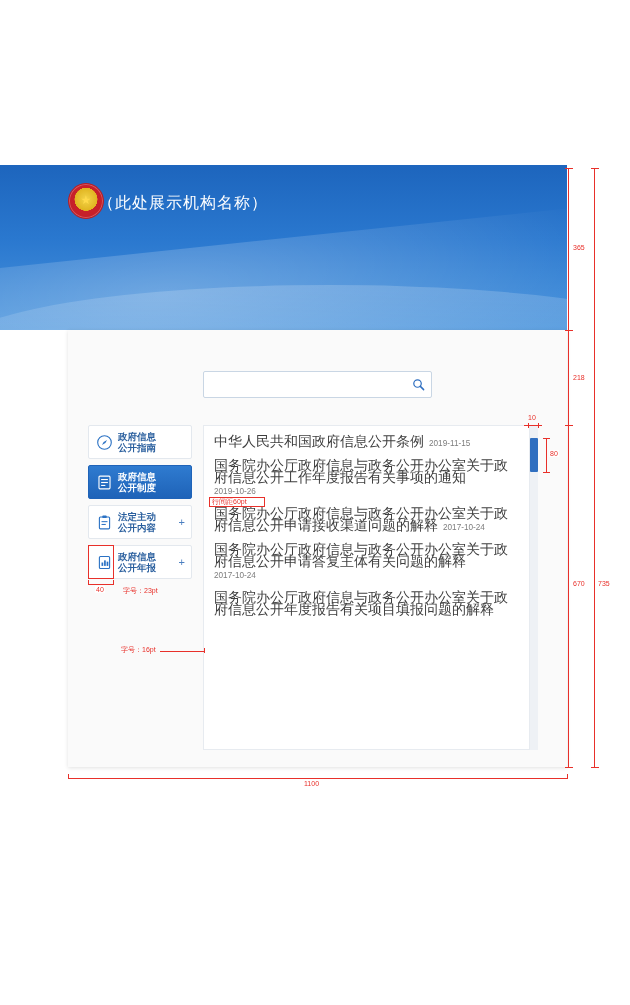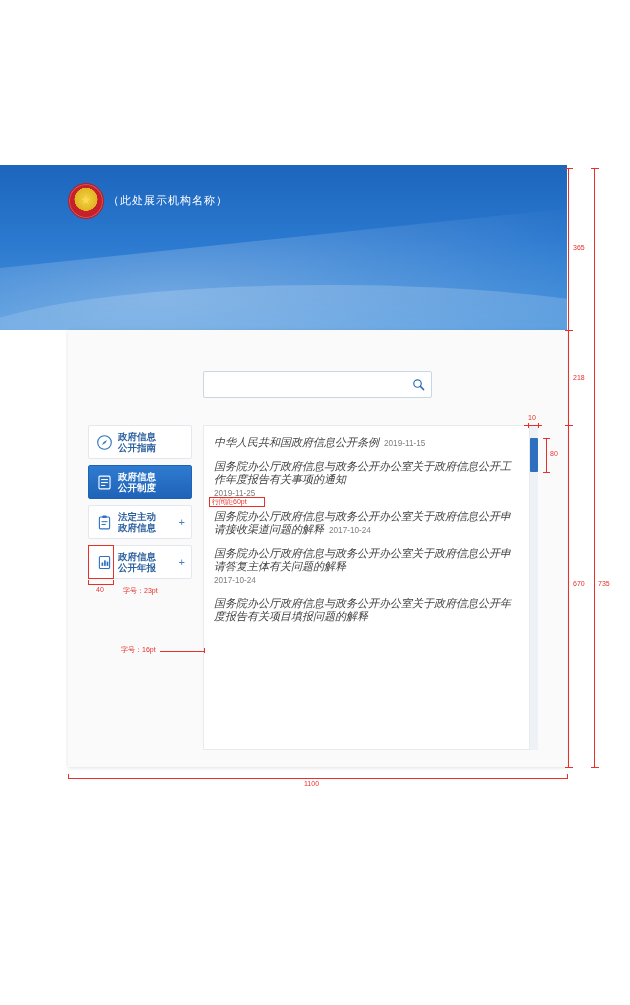--- a/index.html
+++ b/index.html
@@ -32,21 +32,21 @@
   .emblem{
     position:absolute;left:68px;top:183px;width:34px;height:34px;border-radius:50%;
     background:radial-gradient(circle at 50% 45%,#f3d44a 0%,#e0b420 45%,#c8202a 46%,#c02028 100%);
     border:1px solid #b81d24;box-shadow:0 0 0 1px rgba(255,255,255,.25) inset;
   }
   .emblem .star{
     position:absolute;left:50%;top:46%;transform:translate(-50%,-50%);
     color:#ffd94a;font-size:12px;line-height:1;
   }
   .org-name{
-    position:absolute;left:108px;top:193px;color:#ffffff;font-size:11px;letter-spacing:1px;
+    position:absolute;left:98px;top:193px;color:#ffffff;font-size:16px;letter-spacing:1px;
   }
   .big-title{
     position:absolute;left:0;top:230px;width:567px;text-align:center;
     color:#ffffff;font-size:42px;font-weight:bold;letter-spacing:6px;
     text-shadow:0 2px 6px rgba(0,0,0,.25);
     font-family:"Liberation Serif","DejaVu Serif",serif;
   }
   
   .card{
     position:absolute;left:68px;top:330px;width:499px;height:437px;
@@ -95,21 +95,21 @@
     color:#4b7fc0;font-size:11px;line-height:11px;
   }
   
   .list-panel{
     position:absolute;left:203px;top:425px;width:327px;height:325px;
     background:#ffffff;border:1px solid #e7ebf0;box-sizing:border-box;
     padding:9px 10px 0 10px;overflow:hidden;
   }
   .list-row{margin-bottom:9px;line-height:12px;}
   .list-title{
-    font-size:11px;color:#3e3e3e;font-style:italic;
+    font-size:14px;color:#3e3e3e;
   }
   .list-date{
     font-size:8.2px;color:#7d7d7d;margin-left:5px;white-space:nowrap;
   }
   .list-date.block{display:block;margin-left:0;margin-top:3px;}
   
   .scroll-track{
     position:absolute;left:530px;top:425px;width:8px;height:325px;background:#eef1f5;
   }
   .scroll-thumb{
@@ -178,21 +178,21 @@
     <div class="nav-item">
       <span class="nav-ico">
         <svg width="17" height="17" viewBox="0 0 20 20">
           <rect x="4" y="3.5" width="12" height="14" rx="1.2" fill="none" stroke="currentColor" stroke-width="1.3"></rect>
           <rect x="7.5" y="1.8" width="5" height="3" rx=".8" fill="currentColor"></rect>
           <line x1="6.5" y1="9" x2="13.5" y2="9" stroke="currentColor" stroke-width="1.2"></line>
           <line x1="6.5" y1="12.3" x2="11.5" y2="12.3" stroke="currentColor" stroke-width="1.2"></line>
         </svg>
       </span>
       <span class="nav-label">法定主动
-政府信息</span>
+公开内容</span>
       <span class="nav-plus">+</span>
     </div>
 
     <div class="nav-item">
       <span class="nav-ico">
         <svg width="17" height="17" viewBox="0 0 20 20">
           <rect x="4" y="3" width="12" height="14" rx="1.2" fill="none" stroke="currentColor" stroke-width="1.3"></rect>
           <rect x="6.5" y="10" width="2" height="4" fill="currentColor"></rect>
           <rect x="9.5" y="7.5" width="2" height="6.5" fill="currentColor"></rect>
           <rect x="12.5" y="9" width="2" height="5" fill="currentColor"></rect>
@@ -206,21 +206,21 @@
 
   <div class="list-panel">
 
     <div class="list-row">
       <span class="list-title">中华人民共和国政府信息公开条例</span><span class="list-date">2019-11-15</span>
     </div>
 
 
     <div class="list-row">
       <span class="list-title">国务院办公厅政府信息与政务公开办公室关于政府信息公开工作年度报告有关事项的通知</span>
-      <span class="list-date block">2019-11-25</span>
+      <span class="list-date block">2019-10-26</span>
     </div>
 
 
     <div class="list-row">
       <span class="list-title">国务院办公厅政府信息与政务公开办公室关于政府信息公开申请接收渠道问题的解释</span><span class="list-date">2017-10-24</span>
     </div>
 
     <div class="list-row">
       <span class="list-title">国务院办公厅政府信息与政务公开办公室关于政府信息公开申请答复主体有关问题的解释</span>
       <span class="list-date block">2017-10-24</span>

